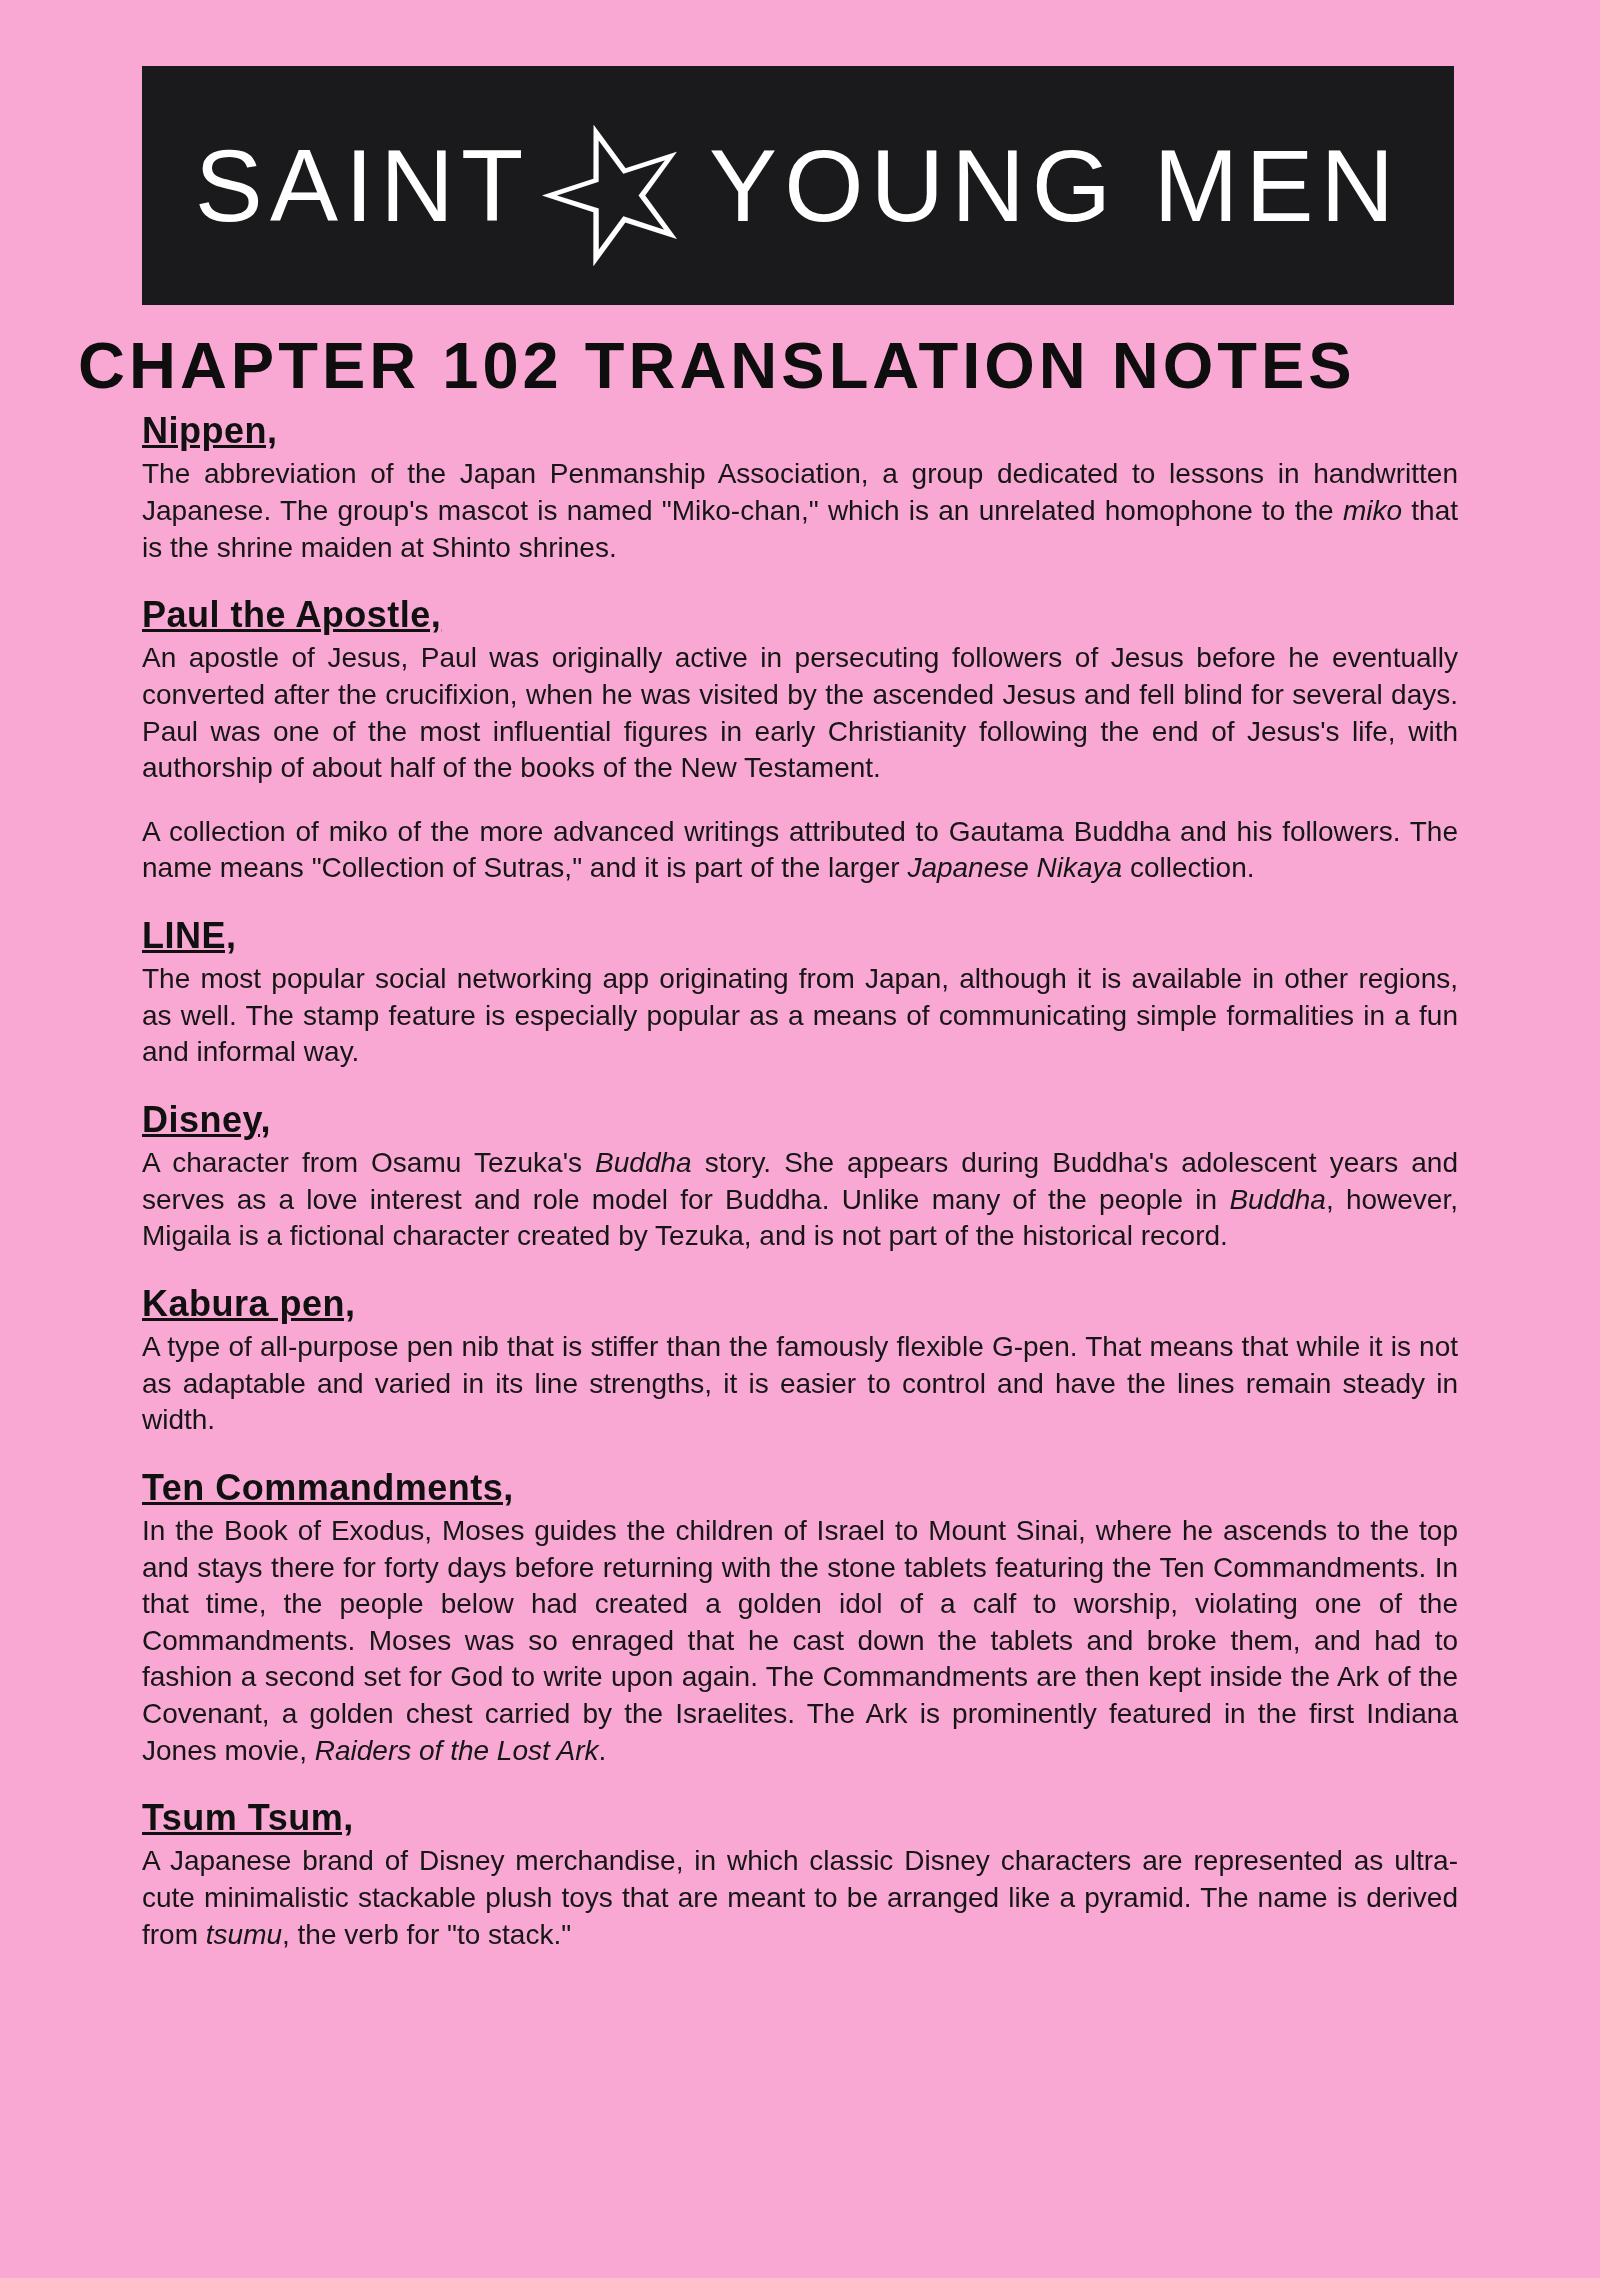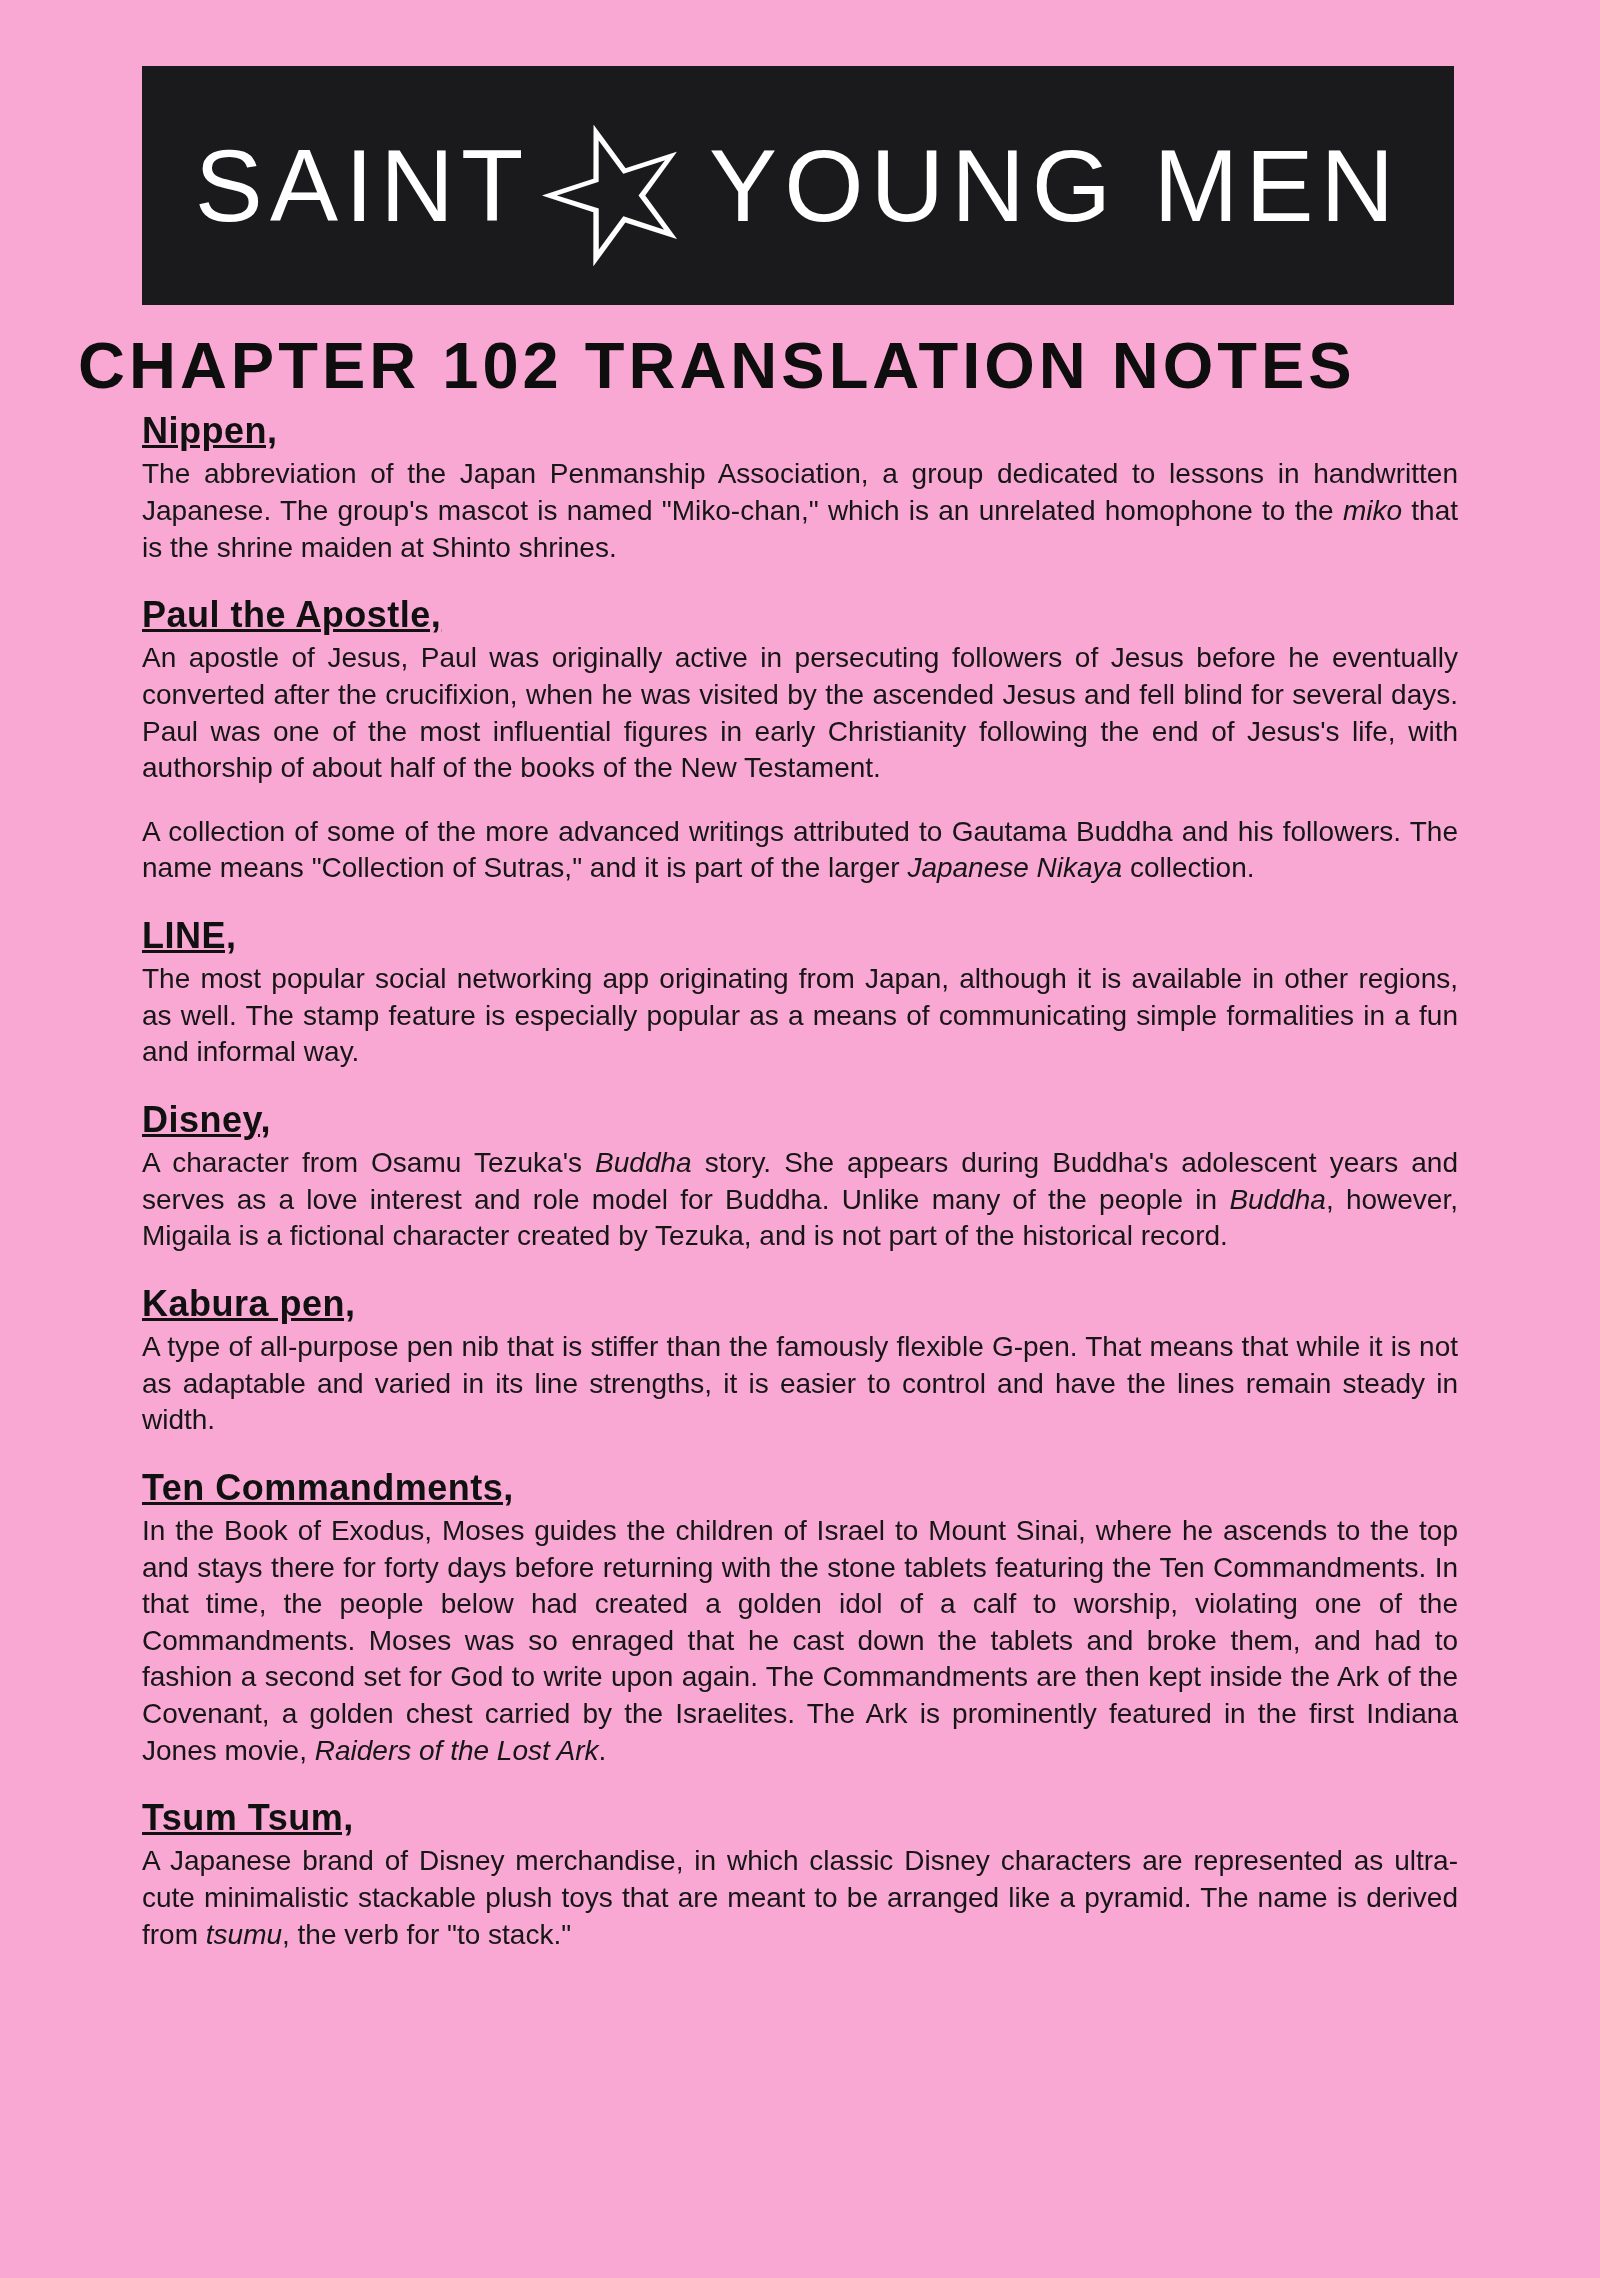--- a/index.html
+++ b/index.html
@@ -109,21 +109,21 @@
       <h2 class="term">Nippen,</h2>
       <p class="definition"><span>The abbreviation of the Japan Penmanship Association, a group dedicated to lessons in handwritten Japanese. The group's mascot is named "Miko-chan," which is an unrelated homophone to the </span><span class="italic">miko</span><span> that is the shrine maiden at Shinto shrines.</span></p>
     </section>
 
     <section class="section">
       <h2 class="term">Paul the Apostle,</h2>
       <p class="definition"><span>An apostle of Jesus, Paul was originally active in persecuting followers of Jesus before he eventually converted after the crucifixion, when he was visited by the ascended Jesus and fell blind for several days. Paul was one of the most influential figures in early Christianity following the end of Jesus's life, with authorship of about half of the books of the New Testament.</span></p>
     </section>
 
     <section class="section">
-      <p class="definition"><span>A collection of some of the more advanced writings attributed to Gautama Buddha and his followers. The name means "Collection of Sutras," and it is part of the larger </span><span class="italic">Japanese Nikaya</span><span> collection.</span></p>
+      <p class="definition"><span>A collection of miko of the more advanced writings attributed to Gautama Buddha and his followers. The name means "Collection of Sutras," and it is part of the larger </span><span class="italic">Japanese Nikaya</span><span> collection.</span></p>
     </section>
 
     <section class="section">
       <h2 class="term">LINE,</h2>
       <p class="definition"><span>The most popular social networking app originating from Japan, although it is available in other regions, as well. The stamp feature is especially popular as a means of communicating simple formalities in a fun and informal way.</span></p>
     </section>
 
     <section class="section">
       <h2 class="term">Disney,</h2>
       <p class="definition"><span>A character from Osamu Tezuka's </span><span class="italic">Buddha</span><span> story. She appears during Buddha's adolescent years and serves as a love interest and role model for Buddha. Unlike many of the people in </span><span class="italic">Buddha</span><span>, however, Migaila is a fictional character created by Tezuka, and is not part of the historical record.</span></p>

